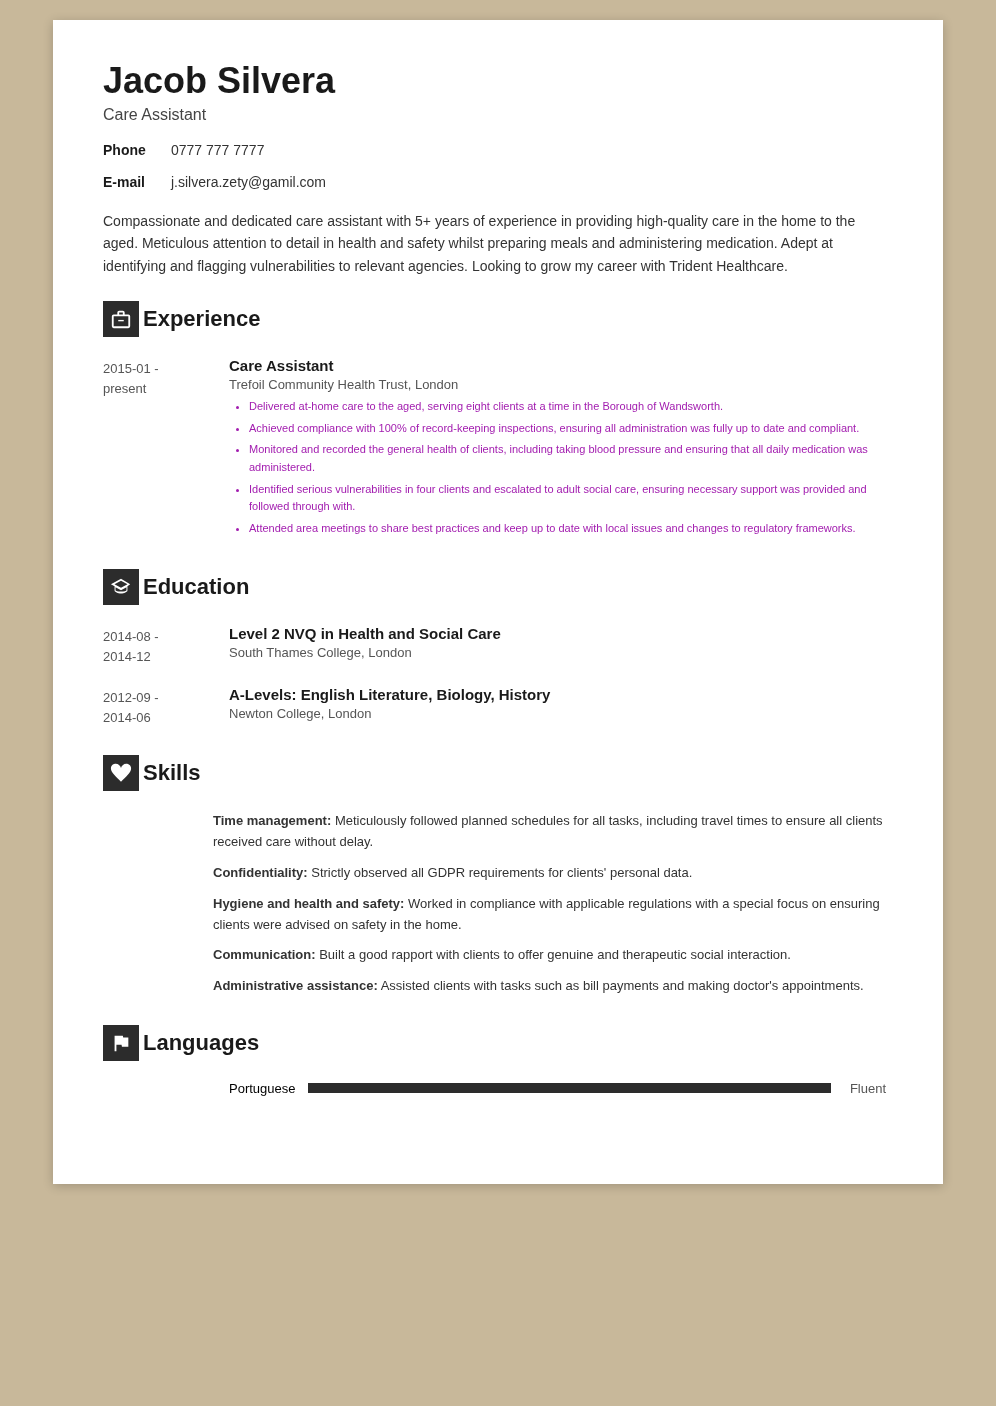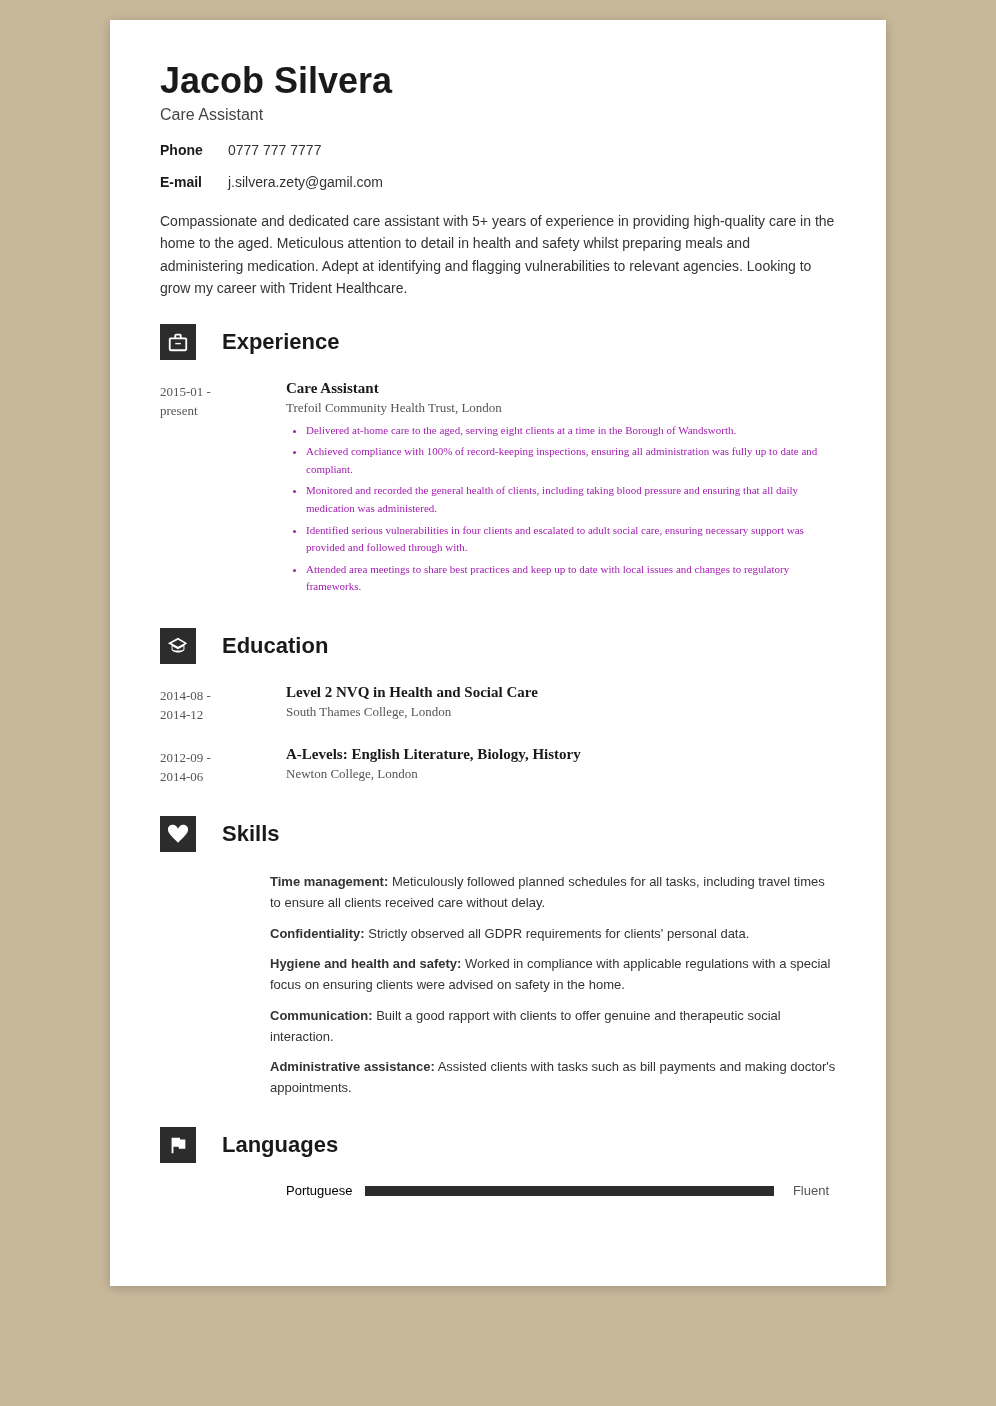--- a/index.html
+++ b/index.html
@@ -7,21 +7,21 @@
       background: #c8b89a;
       display: flex;
       justify-content: center;
       align-items: flex-start;
       padding: 20px;
       font-family: Arial, sans-serif;
       min-height: 100vh;
     }
     .resume-page {
       background: #fff;
-      width: 776px;
+      width: 890px;
       padding: 40px 50px 60px 50px;
       box-shadow: 0 2px 10px rgba(0,0,0,0.2);
     }
     .header-name {
       font-size: 36px;
       font-weight: bold;
       color: #1a1a1a;
       margin-bottom: 4px;
     }
     .header-title {
@@ -51,21 +51,21 @@
       font-size: 14px;
       color: #333;
       line-height: 1.6;
     }
     .section {
       margin-bottom: 28px;
     }
     .section-header {
       display: flex;
       align-items: center;
-      gap: 26px;
+      gap: 4px;
       margin-bottom: 16px;
       padding-bottom: 4px;
     }
     .section-icon {
       width: 36px;
       height: 36px;
       background: #2c2c2c;
       display: flex;
       align-items: center;
       justify-content: center;
@@ -79,21 +79,20 @@
     .section-title {
       font-size: 22px;
       font-weight: bold;
       color: #1a1a1a;
     }
     .entry {
       display: grid;
       grid-template-columns: 110px 1fr;
       gap: 0 16px;
       margin-bottom: 20px;
-      font-family: Liberation Serif, serif;
     }
     .entry-date {
       font-size: 13px;
       color: #555;
       padding-top: 2px;
       line-height: 1.5;
     }
     .entry-content {}
     .entry-role {
       font-size: 15px;

